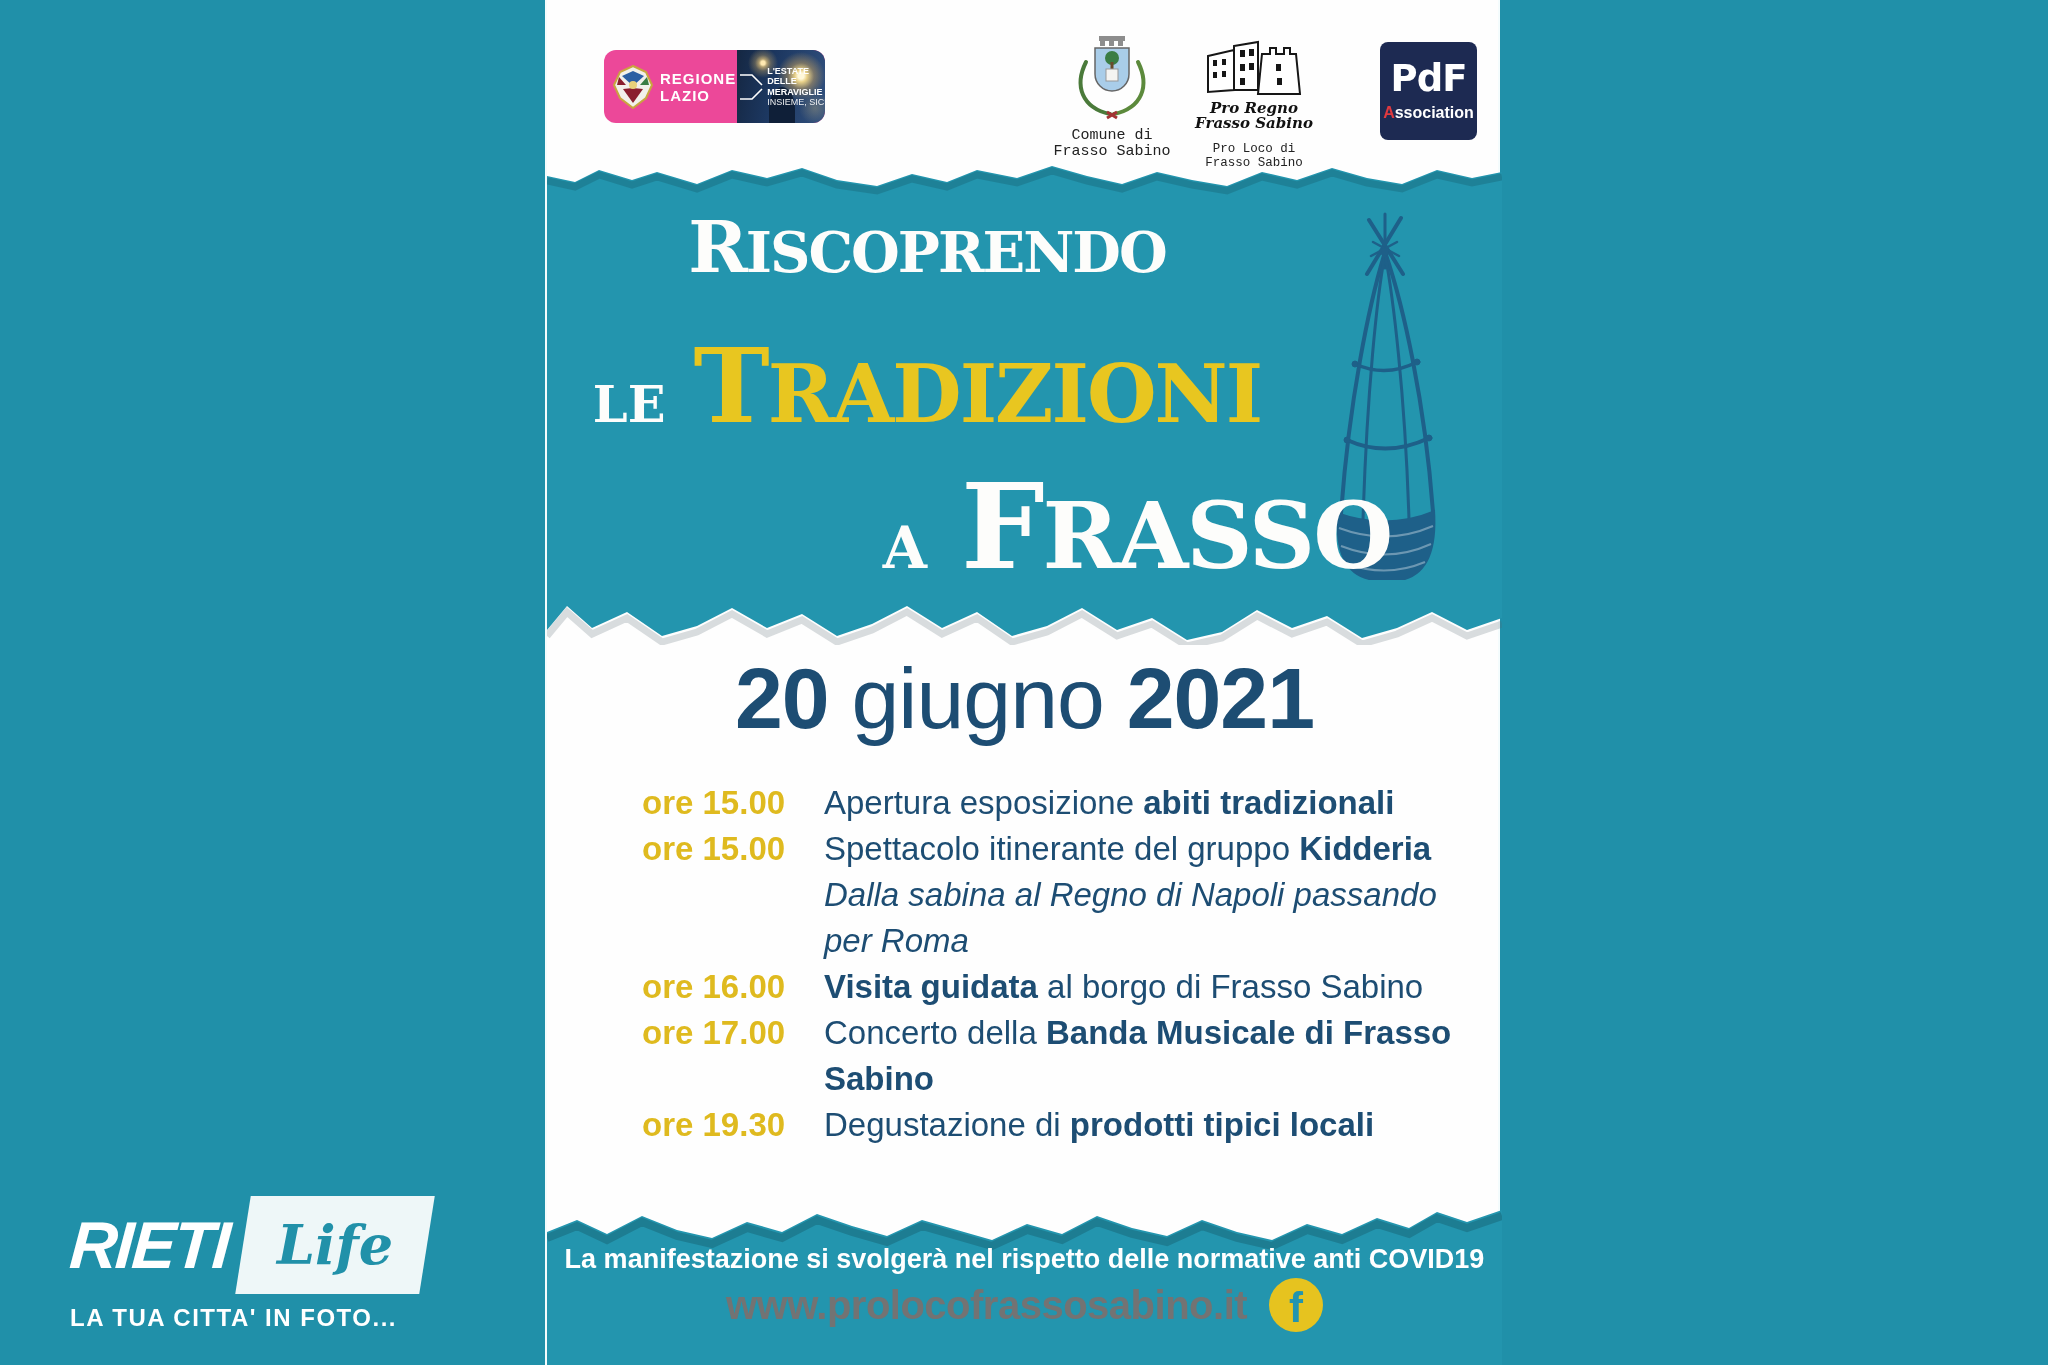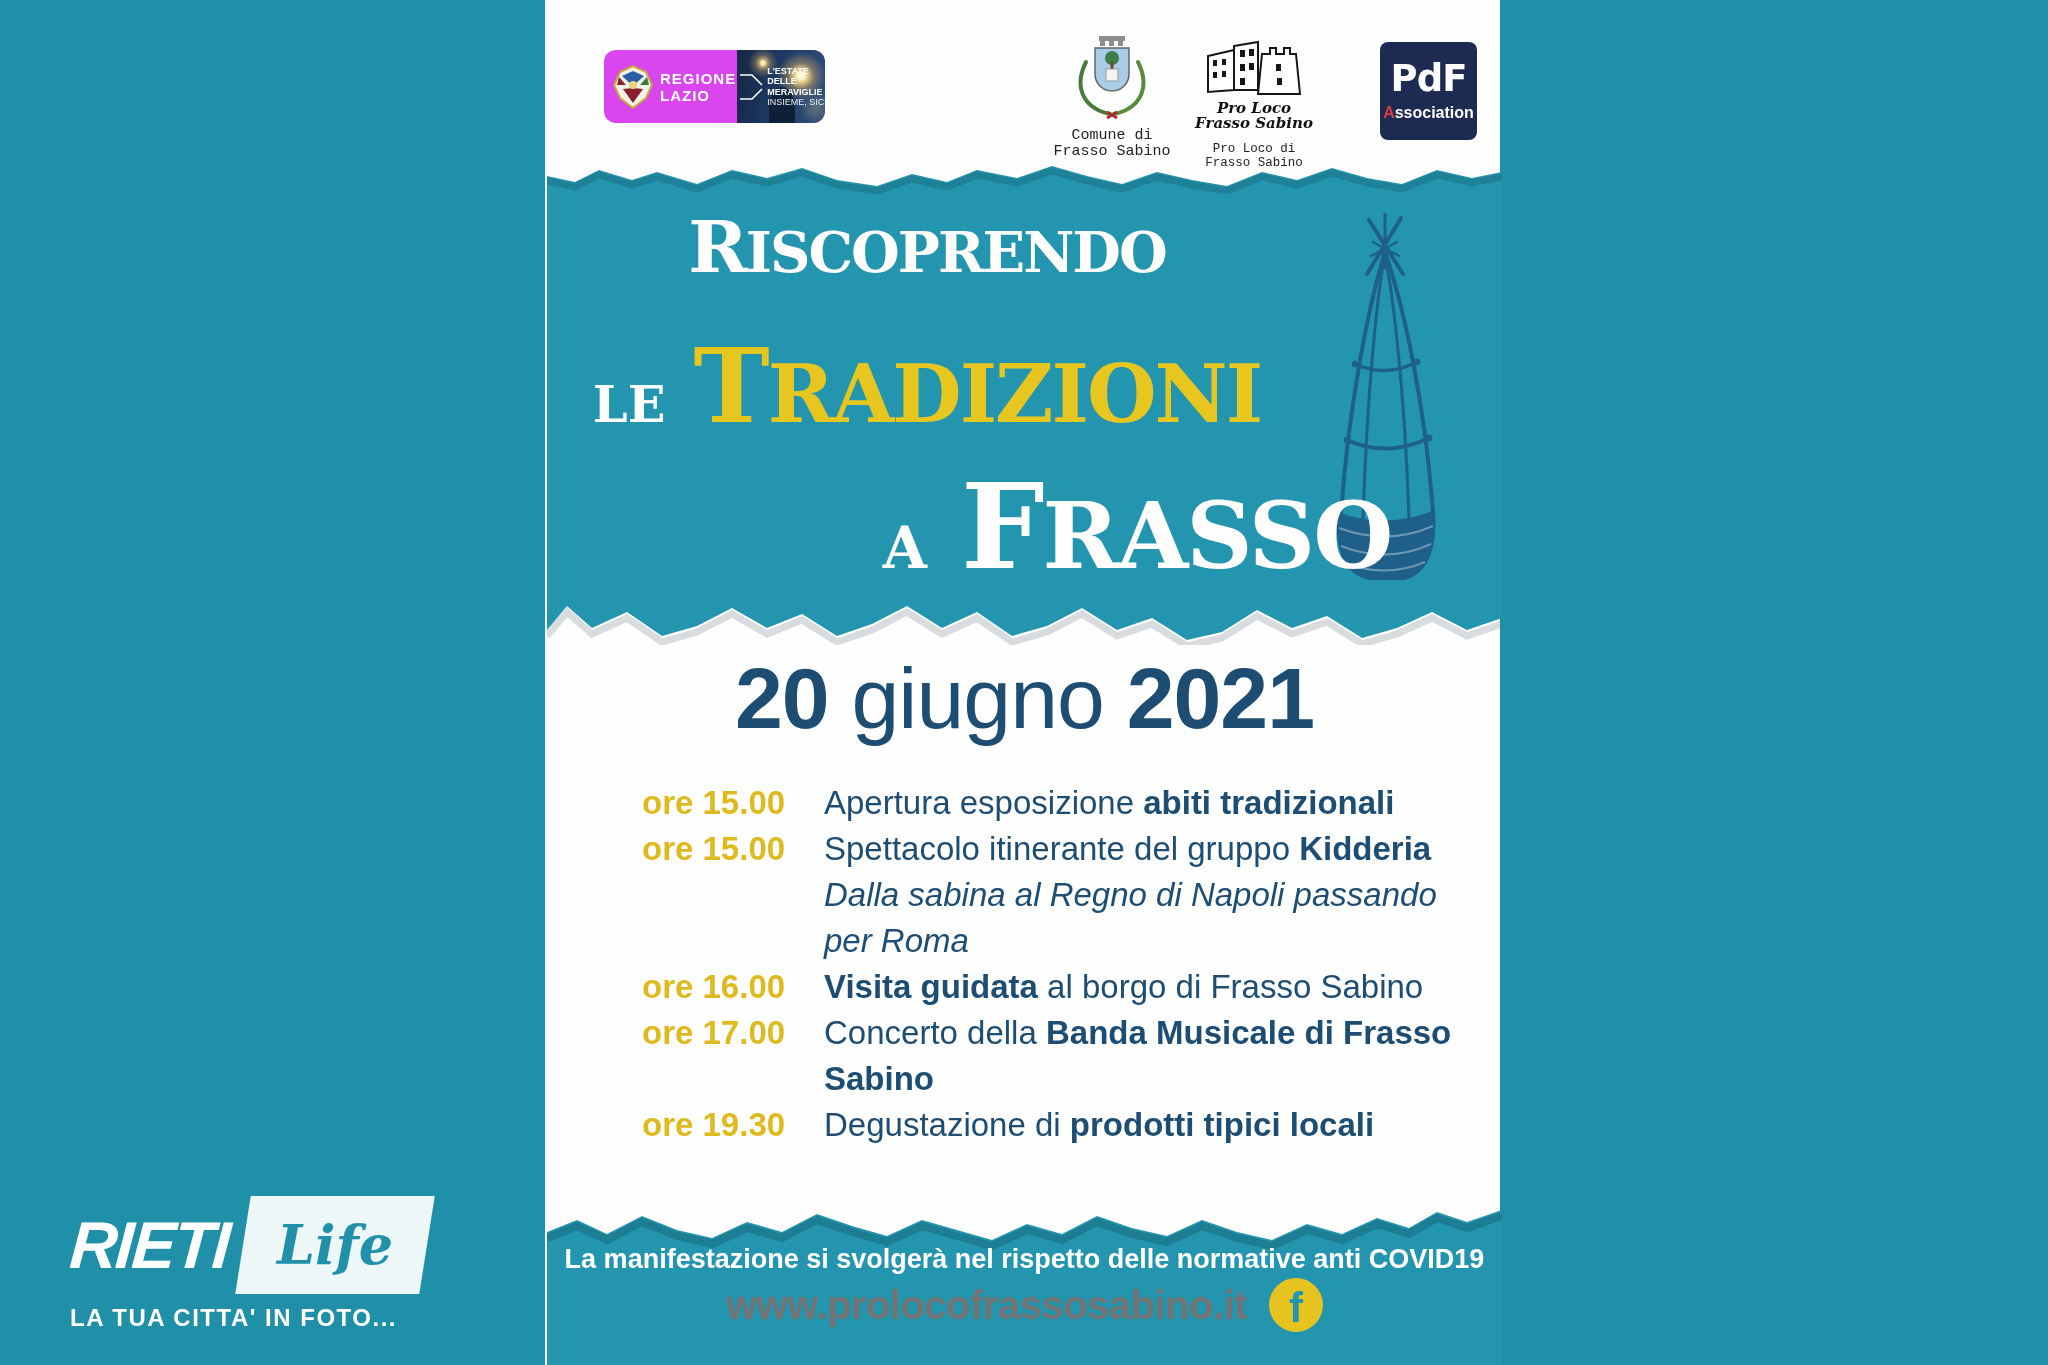--- a/index.html
+++ b/index.html
@@ -4,21 +4,21 @@
 <style>
   html,body{margin:0;padding:0;}
   body{width:2048px;height:1365px;overflow:hidden;font-family:"Liberation Sans","DejaVu Sans",sans-serif;}
   .stage{position:relative;width:2048px;height:1365px;background:#2090a9;}
 
   
   .poster{position:absolute;left:545px;top:0;width:955px;height:1365px;background:#fefefe;
           border-left:2px solid rgba(235,250,252,.55);border-right:2px solid rgba(235,250,252,.55);box-sizing:border-box;}
 
   
-  .banner{position:absolute;left:57px;top:50px;width:221px;height:73px;background:#d946ef;border-radius:12px;
+  .banner{position:absolute;left:57px;top:50px;width:221px;height:73px;background:#ec4899;border-radius:12px;
           display:flex;align-items:center;overflow:hidden;}
   .banner-crest{margin-left:9px;flex:0 0 auto;}
   .banner-brand{margin-left:7px;color:#fff;font-weight:bold;font-size:15px;letter-spacing:1px;line-height:17px;z-index:2;}
   .banner-zig{margin-left:4px;z-index:2;flex:0 0 auto;}
   .banner-tag{margin-left:3px;color:#fff;font-size:9px;line-height:10.5px;font-weight:bold;z-index:2;white-space:nowrap;}
   .banner-tag .light{font-weight:normal;opacity:.92;}
   .fireworks{position:absolute;right:0;top:0;bottom:0;width:88px;z-index:1;
     background:
       radial-gradient(circle at 64px 26px, #fff8da 0 3px, rgba(255,225,140,.9) 6px, rgba(255,195,90,.38) 13px, rgba(255,195,90,0) 24px),
       radial-gradient(circle at 26px 13px, #ffeab2 0 2px, rgba(255,215,125,.65) 4px, rgba(255,205,105,.28) 8px, rgba(255,205,105,0) 15px),
@@ -151,21 +151,21 @@
           <rect x="40" y="10" width="5" height="7"></rect>
             <rect x="49" y="9" width="5" height="7"></rect>
           <rect x="40" y="24" width="5" height="7"></rect>
             <rect x="49" y="23" width="5" height="7"></rect>
           <rect x="40" y="38" width="5" height="7"></rect>
           <rect x="76" y="24" width="5" height="7"></rect>
             <rect x="77" y="38" width="5" height="7"></rect>
         </g>
       </svg>
       <div class="proloco-script">
-        <div>Pro Loco</div>
+        <div>Pro Regno</div>
         <div>Frasso Sabino</div>
       </div>
       <div class="logo-caption" style="font-size:12.5px;line-height:13.5px;margin-top:12px;">
         <div>Pro Loco di</div>
         <div>Frasso Sabino</div>
       </div>
     </div>
 
     <div class="plf-box">
       <div class="plf-monogram">PdF</div>

